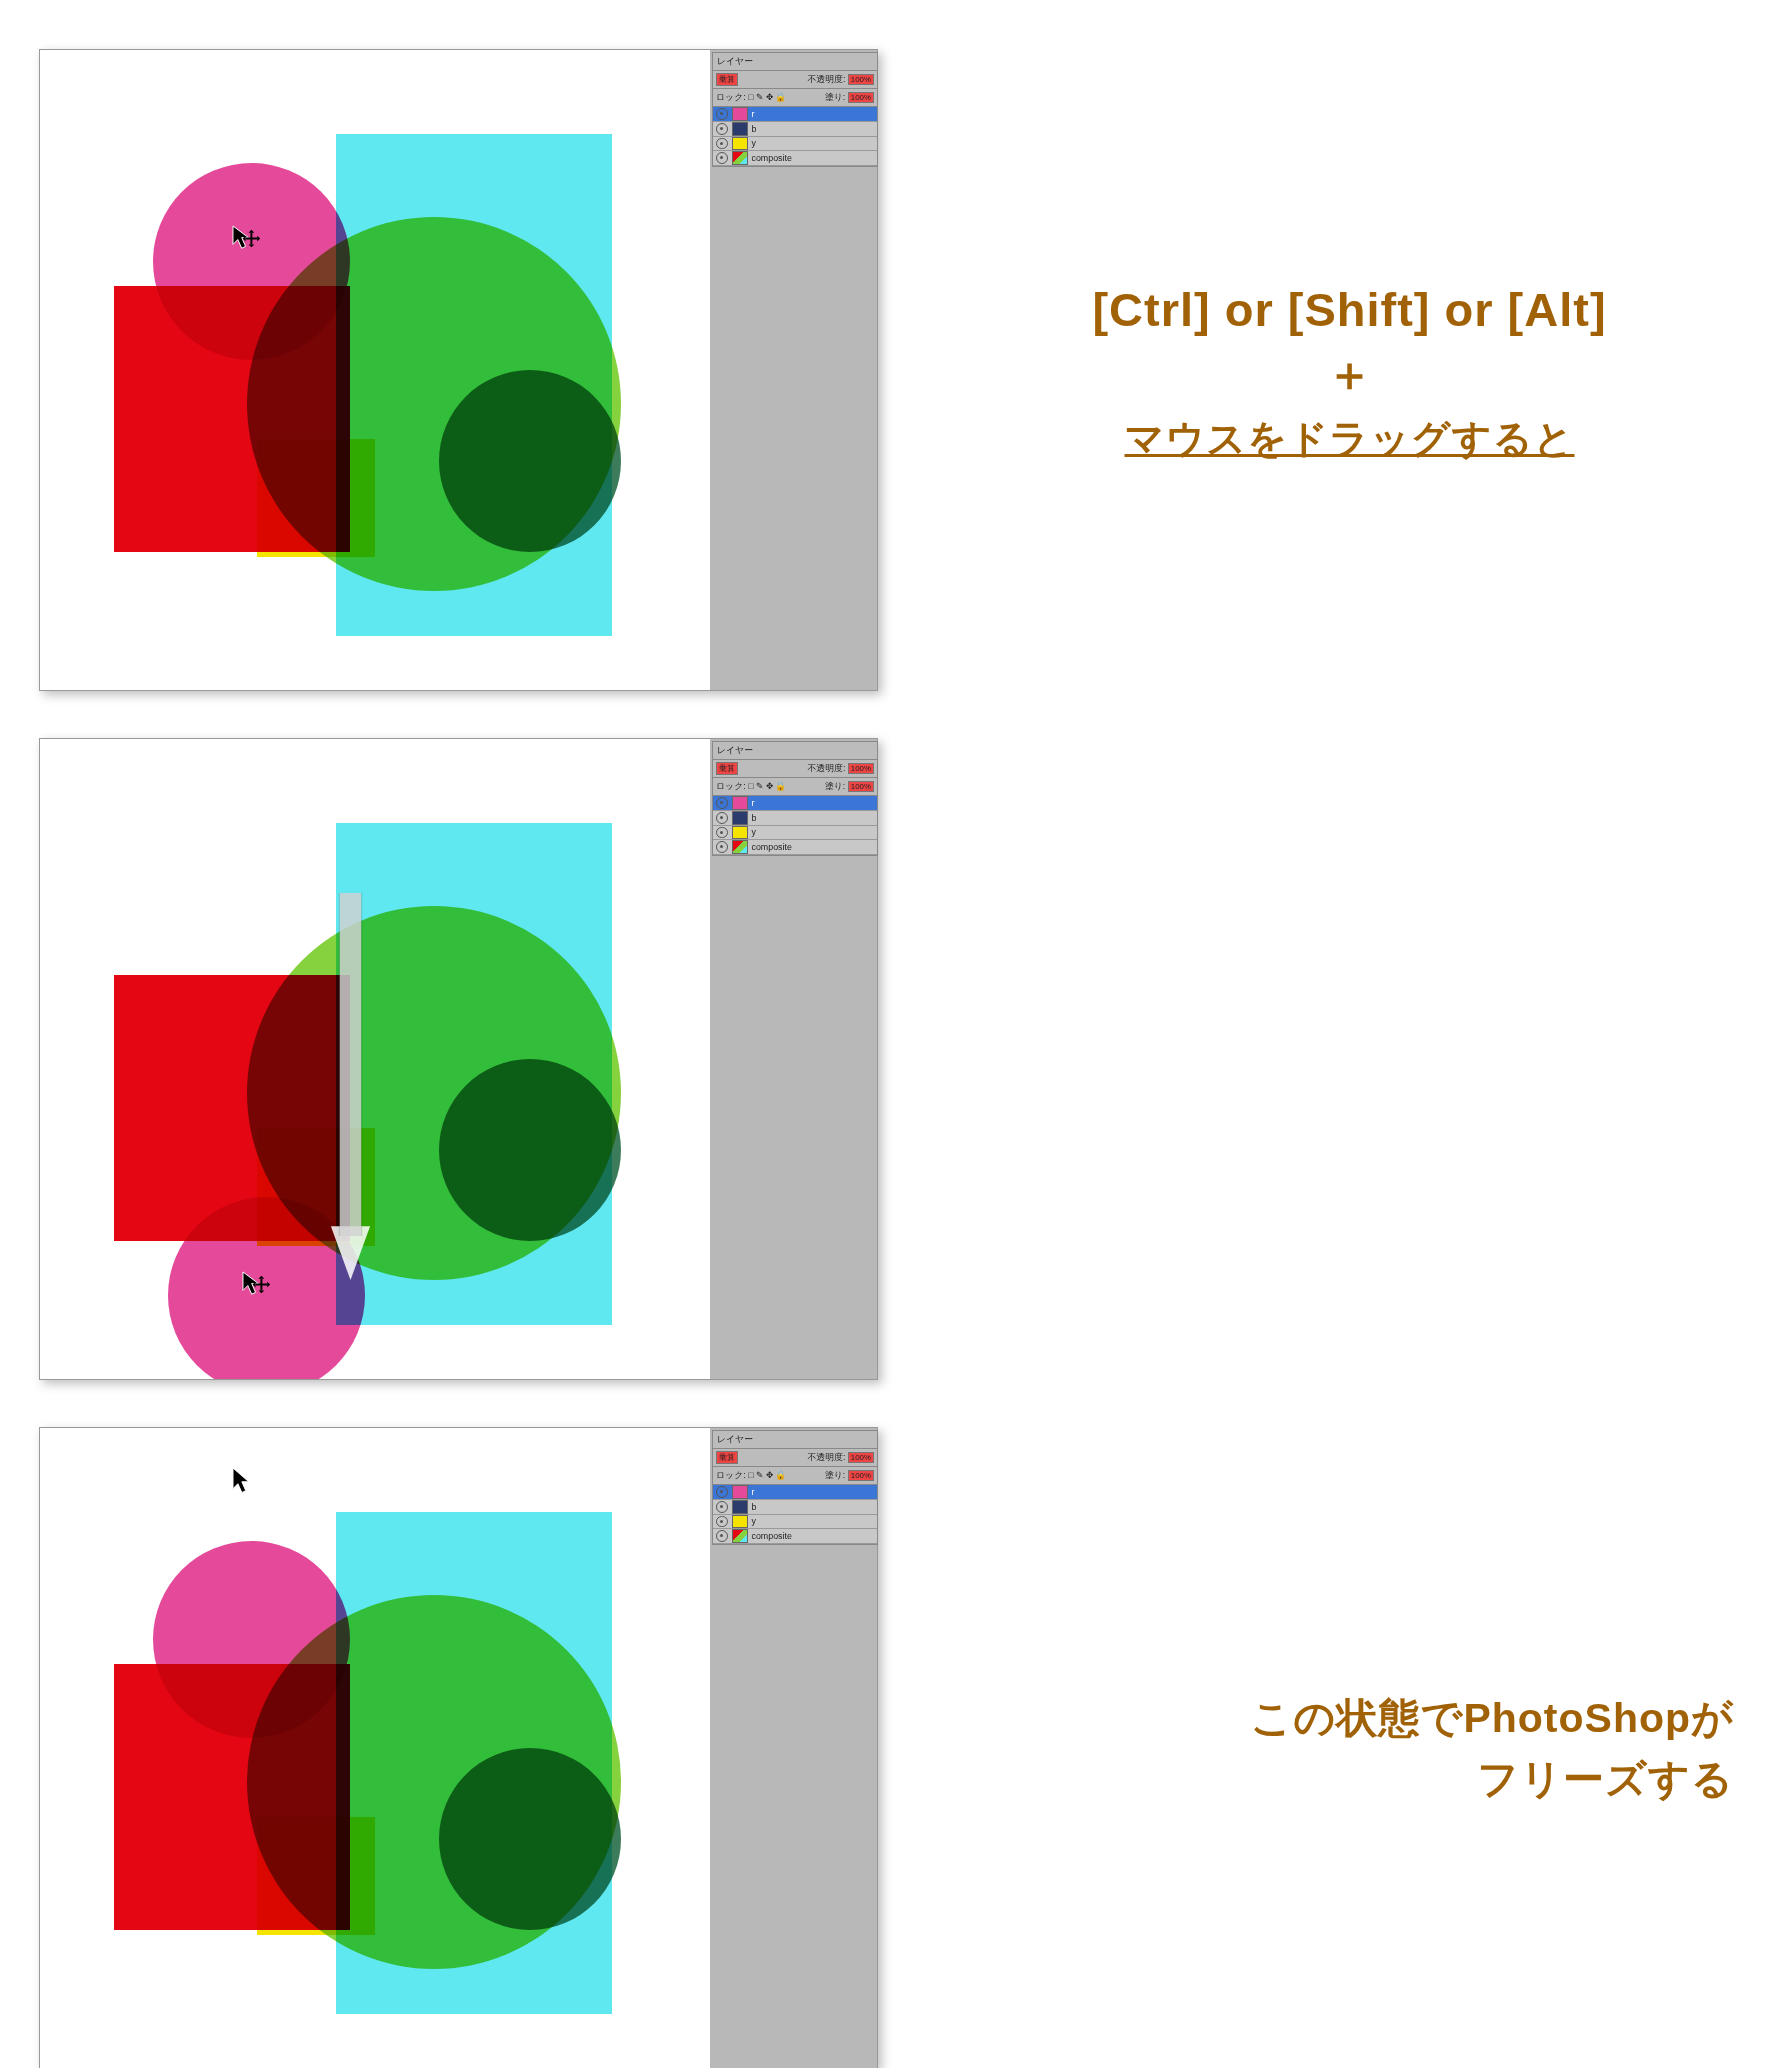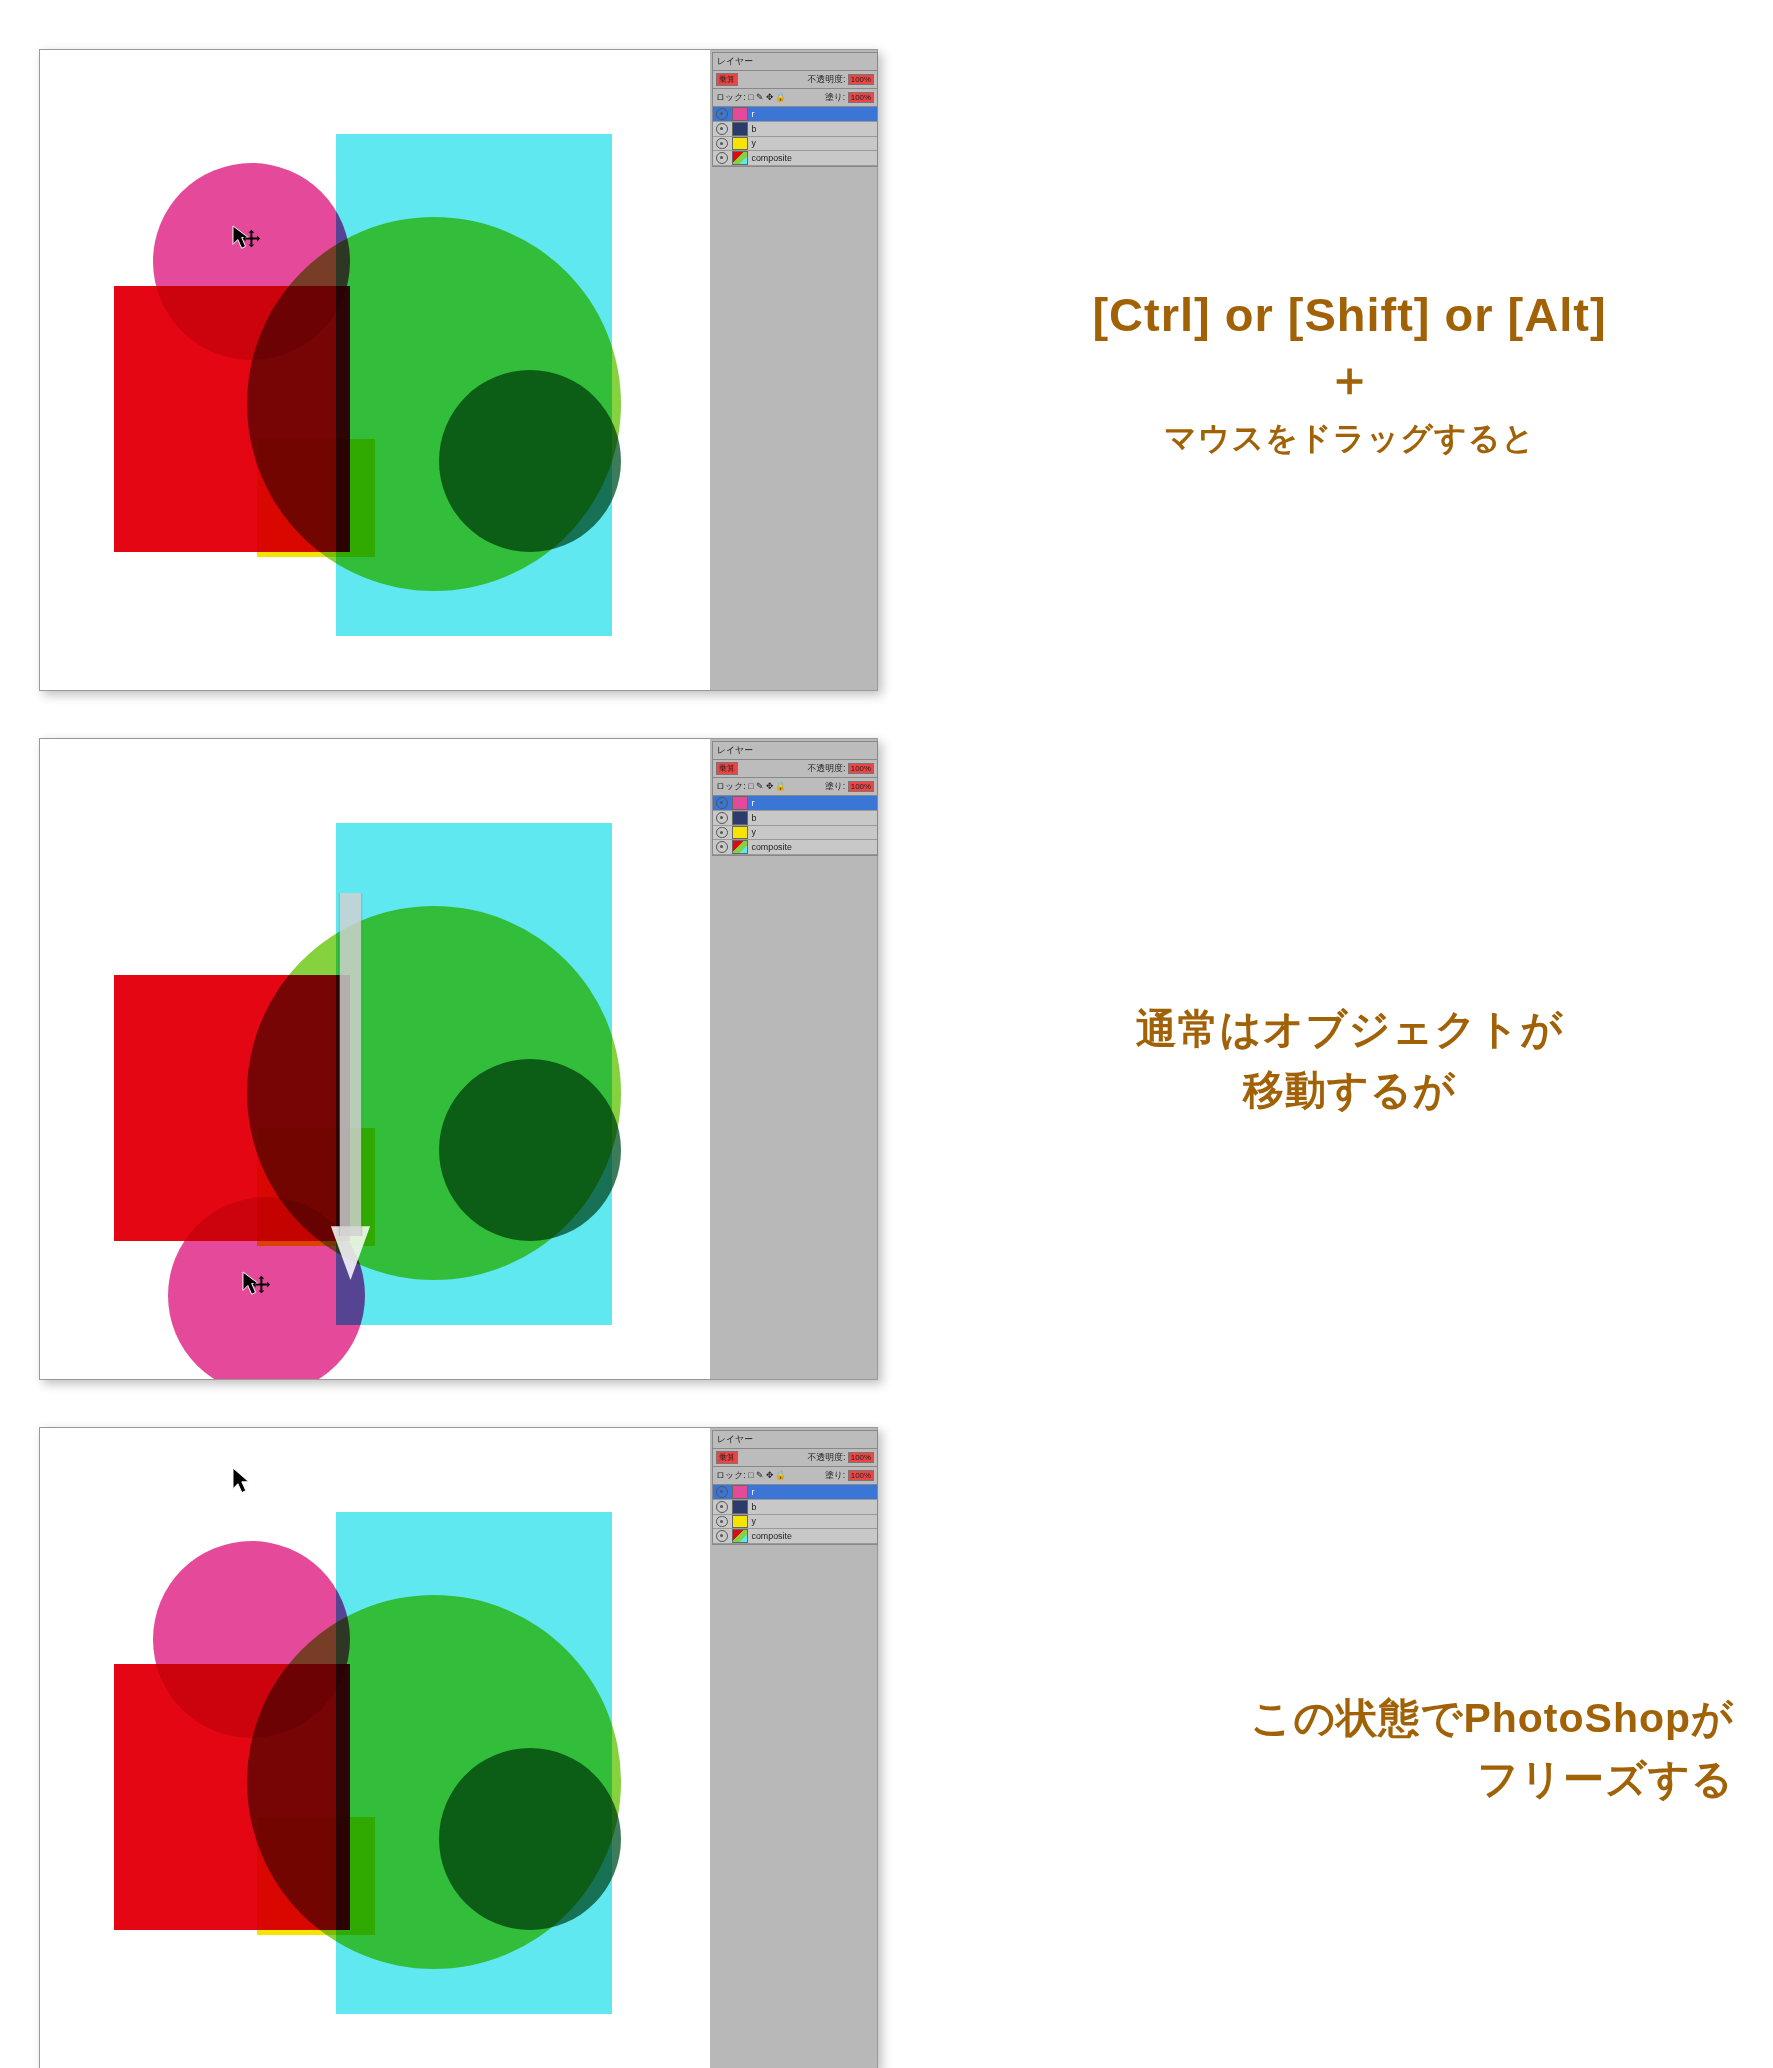--- a/index.html
+++ b/index.html
@@ -33,21 +33,21 @@
   .th-yel{background:#f4e400;}
   .th-comp{background:linear-gradient(135deg,#e40613 0 40%,#86d13e 40% 70%,#5fe8f0 70% 100%);}
   .eye{width:9.9px;height:9.9px;border:1px solid #555;border-radius:50%;position:relative;}
   .eye::after{content:"";position:absolute;left:3px;top:3px;width:3px;height:3px;background:#555;border-radius:50%;}
   .pnl-opts{background:#bcbcbc;border-bottom:1px solid #888;padding:2px 3px;display:flex;justify-content:space-between;align-items:center;}
   .sel-box{border:1px solid #777;background:#ef4444;padding:0 2px;font-size:7.9px;}
   
   .cap{flex:1;padding-left:79px;text-align:center;font-weight:900;color:#a16207;}
   .cap .l1{font-size:47px;letter-spacing:1px;margin-bottom:5.9px;}
   .cap .plus{font-size:47px;font-weight:900;margin:5.9px 0;}
-  .cap .l2{font-size:32px;letter-spacing:1px;}
+  .cap .l2{font-size:39px;letter-spacing:1px;text-decoration:underline;}
   .cap2 .l1{font-size:41px;line-height:1.35;}
   .cap3 .l1{font-size:41px;line-height:1.35;text-align:right;}
 </style>
 </head>
 <body>
 
 <div class="page">
 
   <div class="row">
     <div class="shot-wrap">
@@ -164,24 +164,20 @@
               </div>
             <div class="pnl-row">
                 <span class="eye"></span>
                 <span class="thumb th-comp"></span>
                 <span>composite</span>
               </div>
           </div>
         </div>
       </div>
     </div>
-    <div class="cap cap2">
-      <div class="l1">通常はオブジェクトが</div>
-      <div class="l1">移動するが</div>
-    </div>
   </div>
 
   <div class="row">
     <div class="shot-wrap">
       <div class="shot">
         <div class="canvas-area">
           <div class="cyan-rect"></div>
           <div class="yellow-sq"></div>
           <div class="big-green"></div>
           <div class="dark-green"></div>

